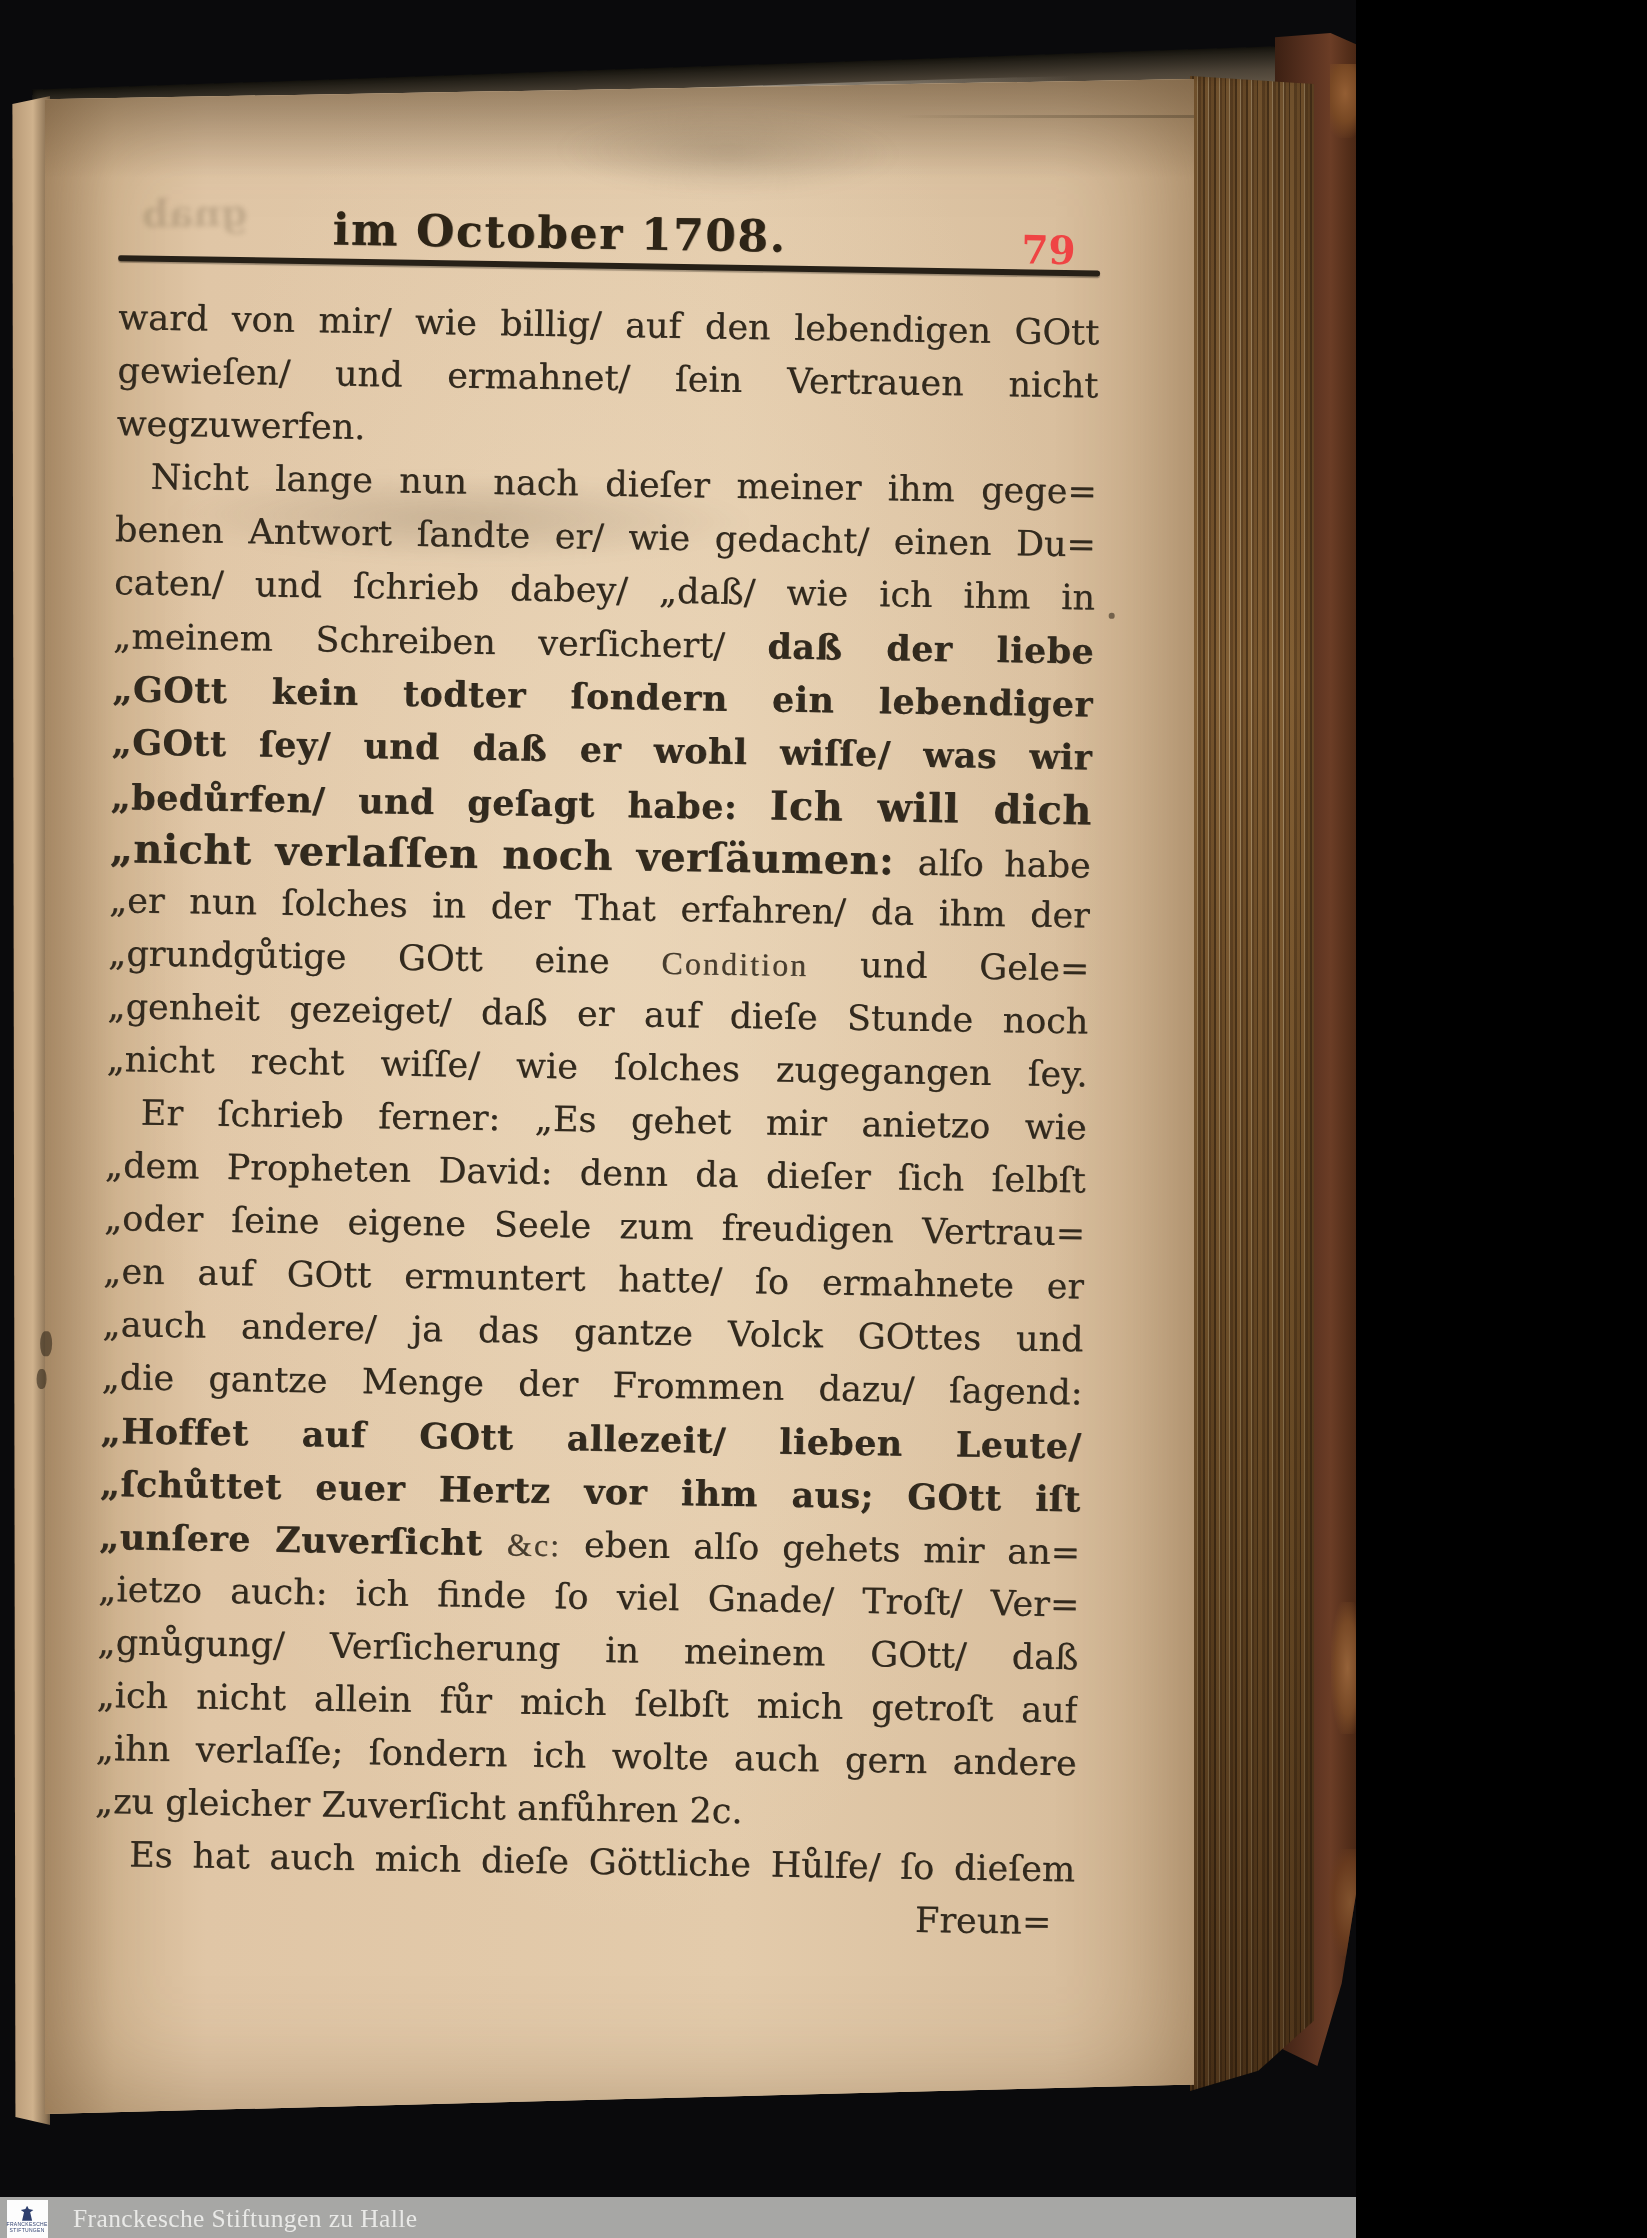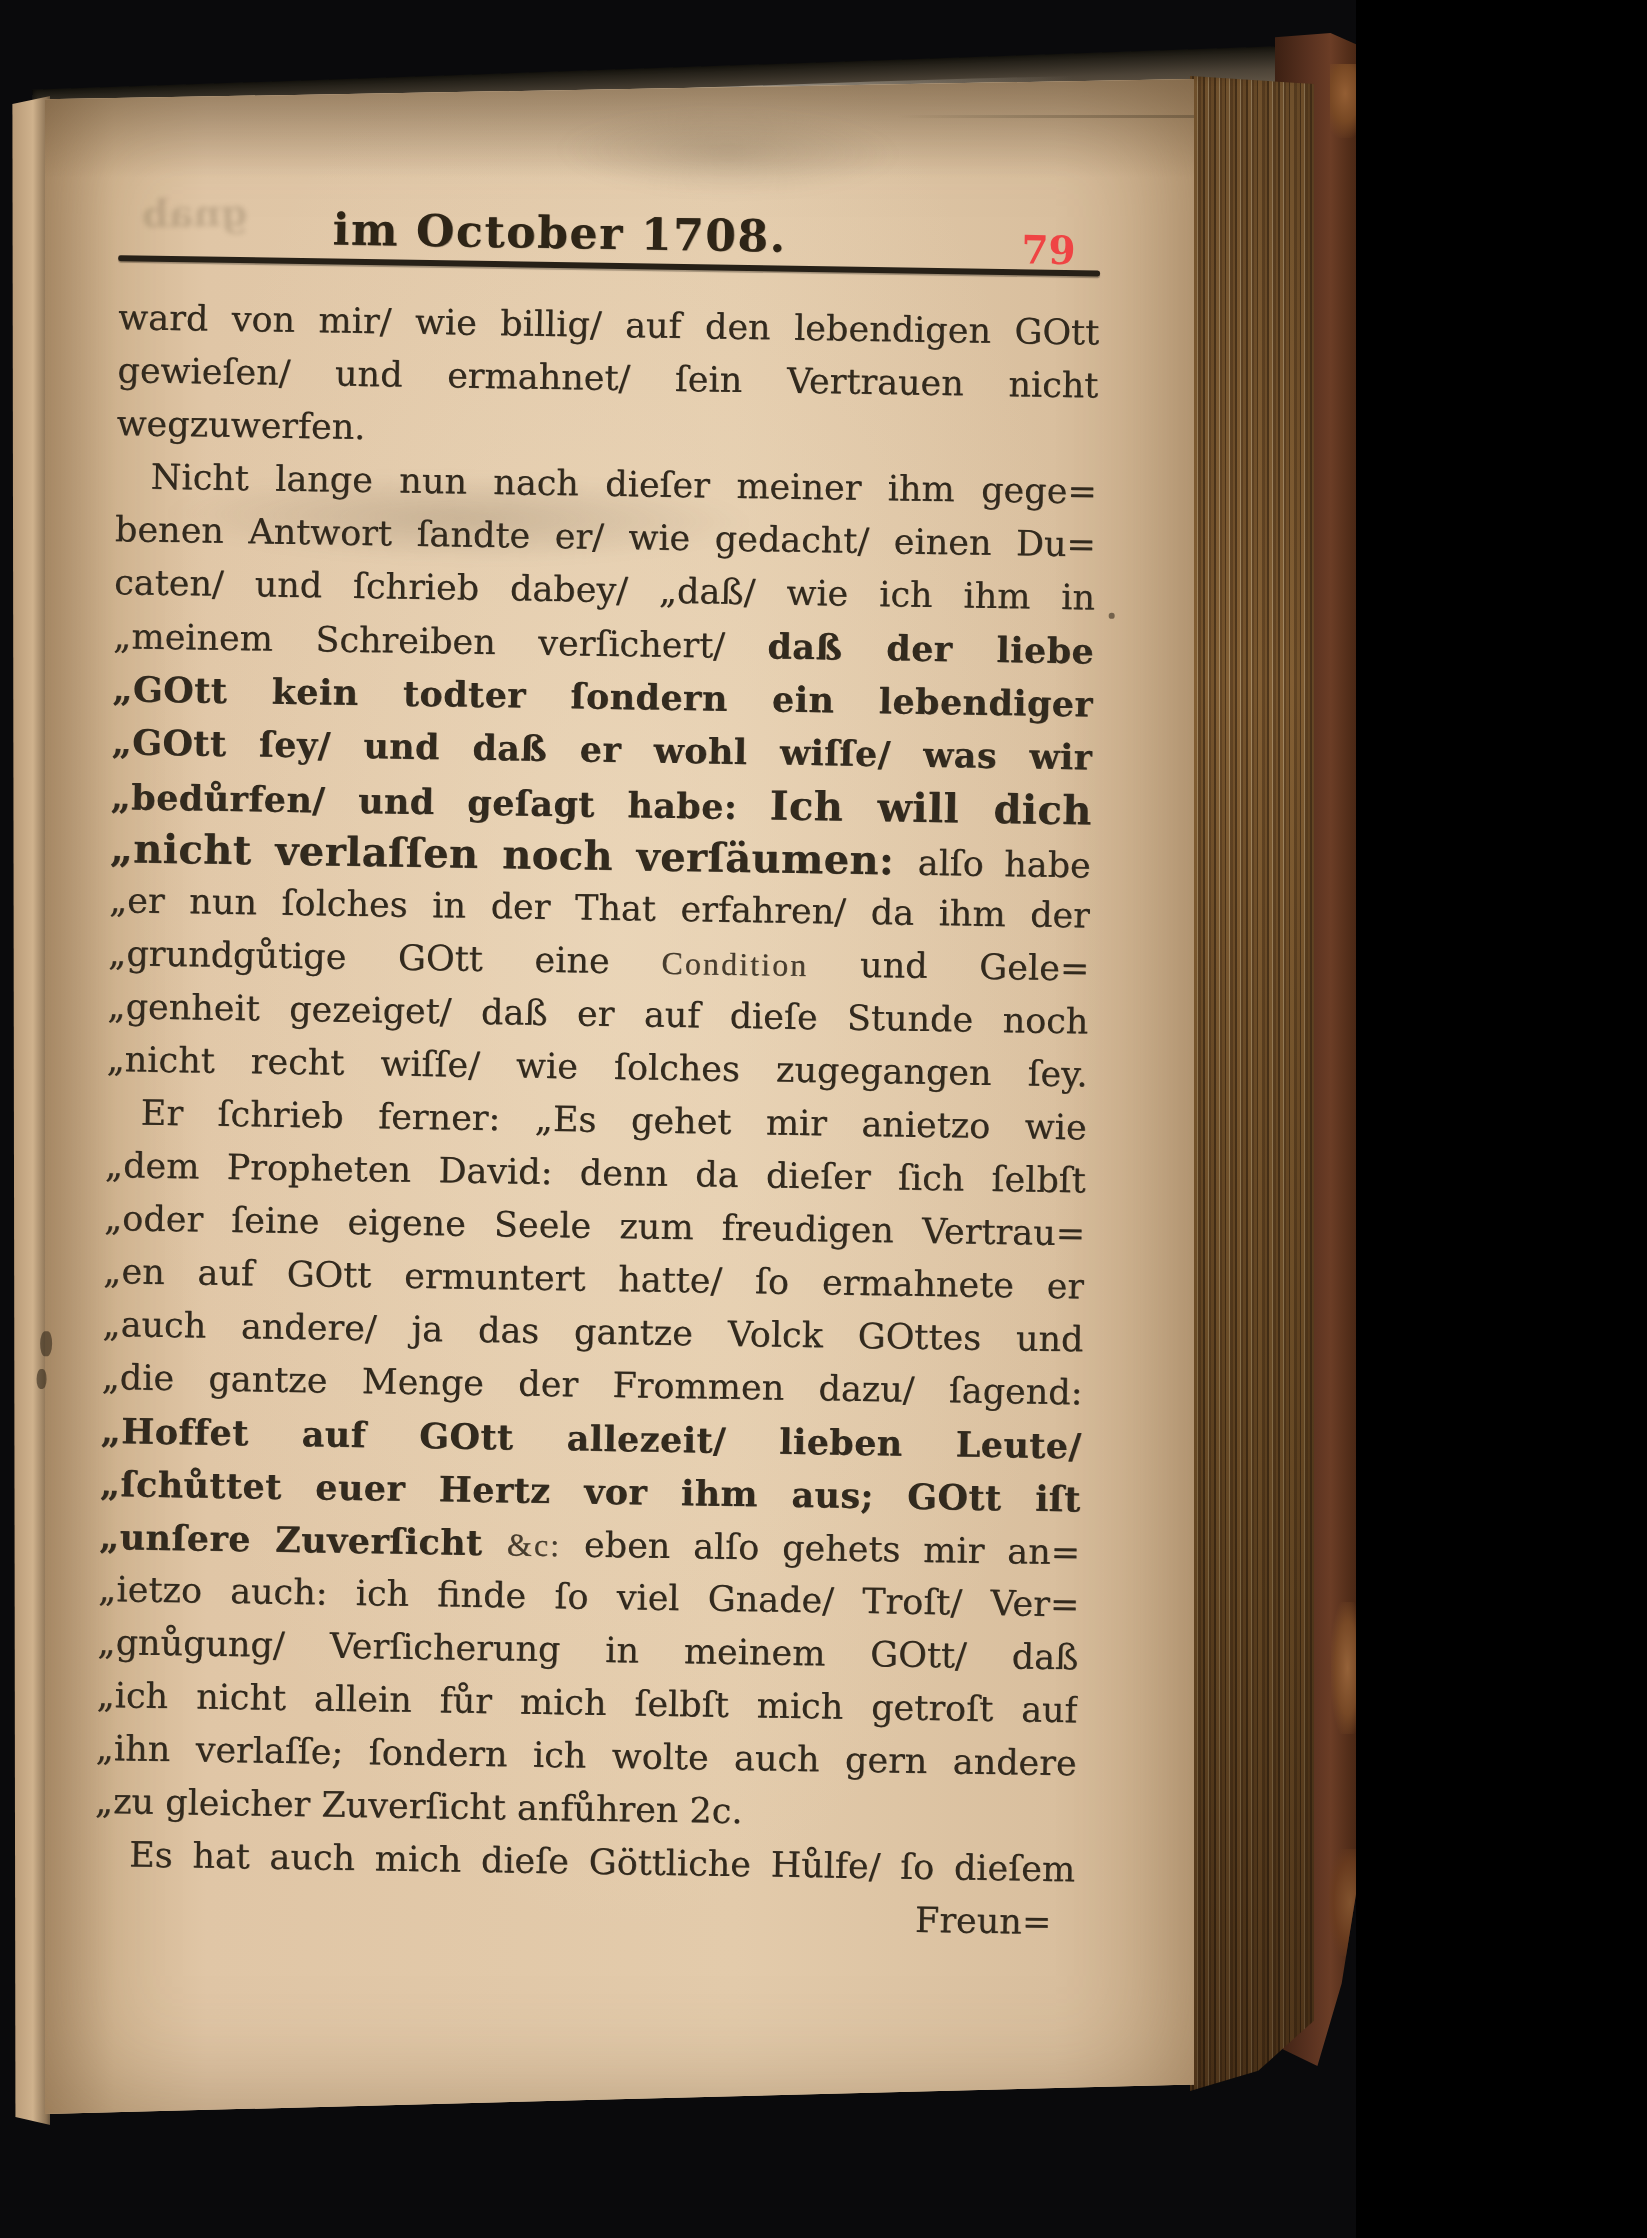--- a/index.html
+++ b/index.html
@@ -156,15 +156,24 @@
           <div class="line"><span class="seg-n">„gnůgung/ Verſicherung in meinem GOtt/ daß</span></div>
           <div class="line"><span class="seg-n">„ich nicht allein fůr mich ſelbſt mich getroſt auf</span></div>
           <div class="line"><span class="seg-n">„ihn verlaſſe; ſondern ich wolte auch gern andere</span></div>
           <div class="line nojust"><span class="seg-n">„zu gleicher Zuverſicht anfůhren 2c.</span></div>
           <div class="line indent"><span class="seg-n">Es hat auch mich dieſe Göttliche Hůlfe/ ſo dieſem</span></div>
         </div>
       <div class="catchword">Freun=</div>
     </div>
   </div>
 
+  <div class="footer-bar">
+    <div class="logo-box">
+      <div class="emblem"></div>
+      <div class="logo-tiny">FRANCKESCHE</div>
+      <div class="logo-tiny">STIFTUNGEN</div>
+    </div>
+    <div class="institution">Franckesche Stiftungen zu Halle</div>
+    <div class="dfg">DFG</div>
+  </div>
 
 </div>
 
 
 </body></html>

